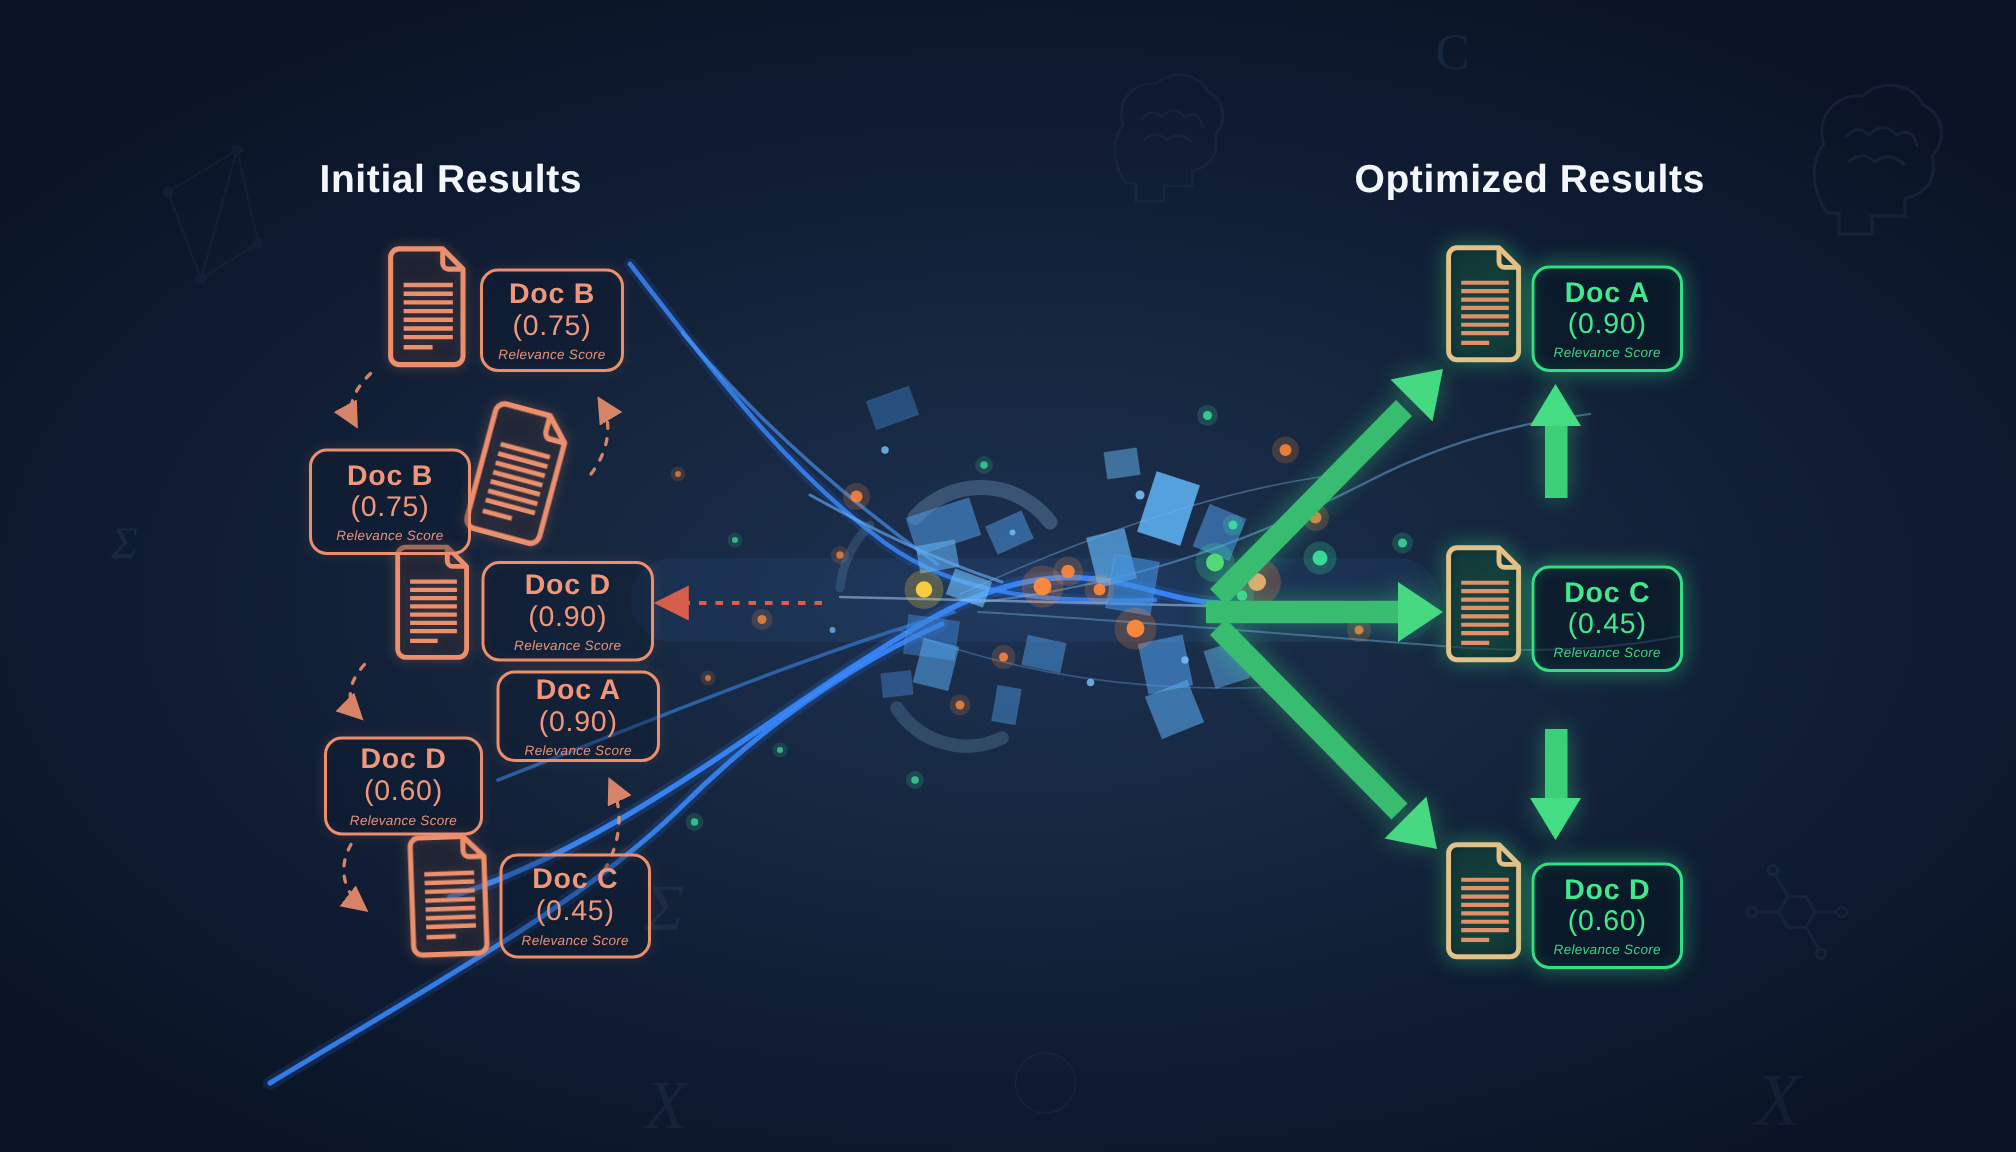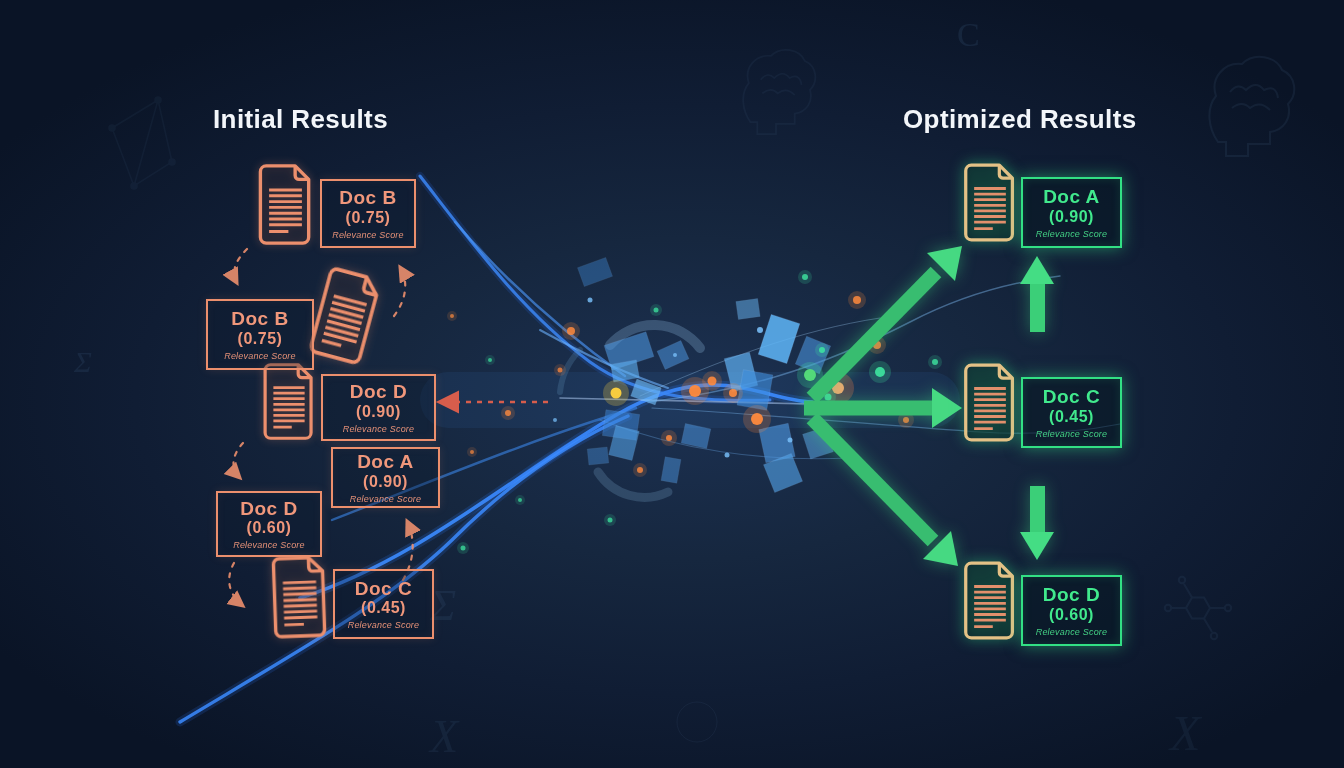--- a/index.html
+++ b/index.html
@@ -8,34 +8,34 @@
     font-family:"Liberation Sans",sans-serif;
     background:
       radial-gradient(ellipse 62% 58% at 51% 52%, #1c3152 0%, #16273f 36%, #101d34 66%, #0a1426 100%);
   }
   .layer{position:absolute;left:0;top:0;pointer-events:none;}
   .title{
     position:absolute;color:#f3f6fa;font-size:26px;font-weight:700;
     letter-spacing:.4px;white-space:nowrap;z-index:5;
   }
   .card{
-    position:absolute;border:2px solid;border-radius:0;z-index:4;
+    position:absolute;border:2px solid;border-radius:12px;z-index:4;
     display:flex;flex-direction:column;align-items:center;justify-content:center;
     text-align:center;line-height:1.12;
   }
   .card.salmon{
     border-color:#ec8f6d;color:#f0977b;background:rgba(13,25,45,.32);
     box-shadow:0 0 9px rgba(236,143,109,.14), inset 0 0 10px rgba(236,143,109,.05);
   }
   .card.green{
     border-color:#32e084;color:#41e98d;background:rgba(7,24,35,.55);
     box-shadow:0 0 15px rgba(50,224,132,.5), inset 0 0 10px rgba(50,224,132,.14);
   }
   .c-name{font-size:19px;font-weight:700;letter-spacing:.5px;}
-  .c-score{font-size:16px;font-weight:700;letter-spacing:.5px;}
+  .c-score{font-size:19px;font-weight:400;letter-spacing:.5px;}
   .c-sub{font-size:9px;margin-top:3px;letter-spacing:.2px;opacity:.95;font-style:italic;}
   .card.green .c-sub{color:#45d988;}
   .docicon{position:absolute;z-index:3;}
   .docicon.glow-salmon{filter:drop-shadow(0 0 4px rgba(236,143,109,.35));}
   .docicon.glow-green{filter:drop-shadow(0 0 7px rgba(50,224,132,.6));}
 </style>
 </head>
 <body>
 
 <div id="stage">

